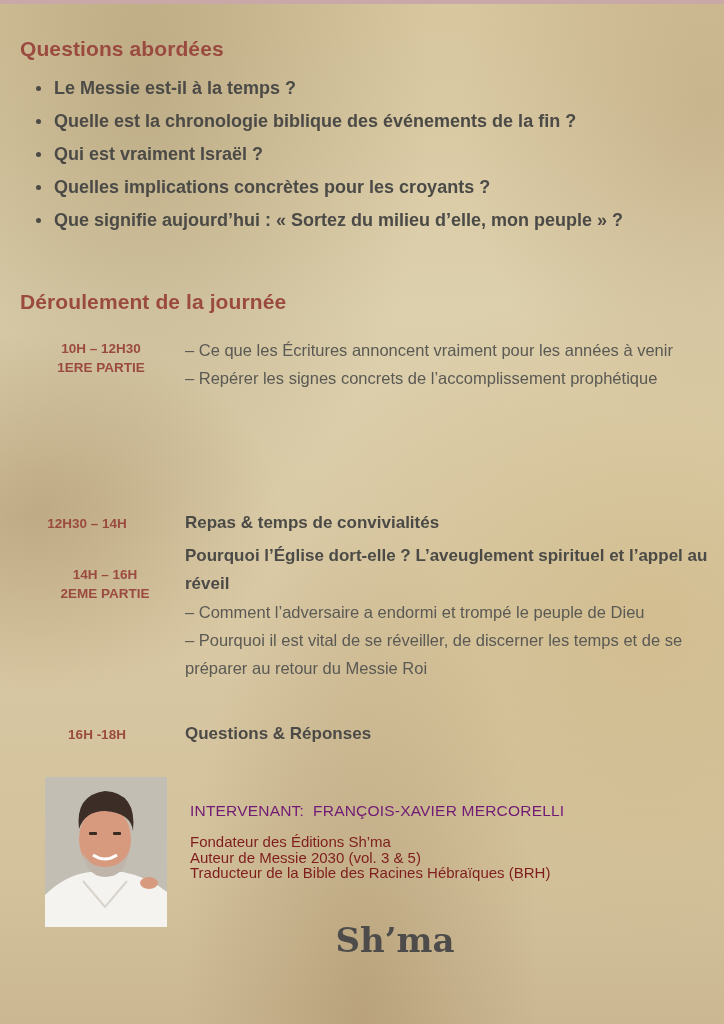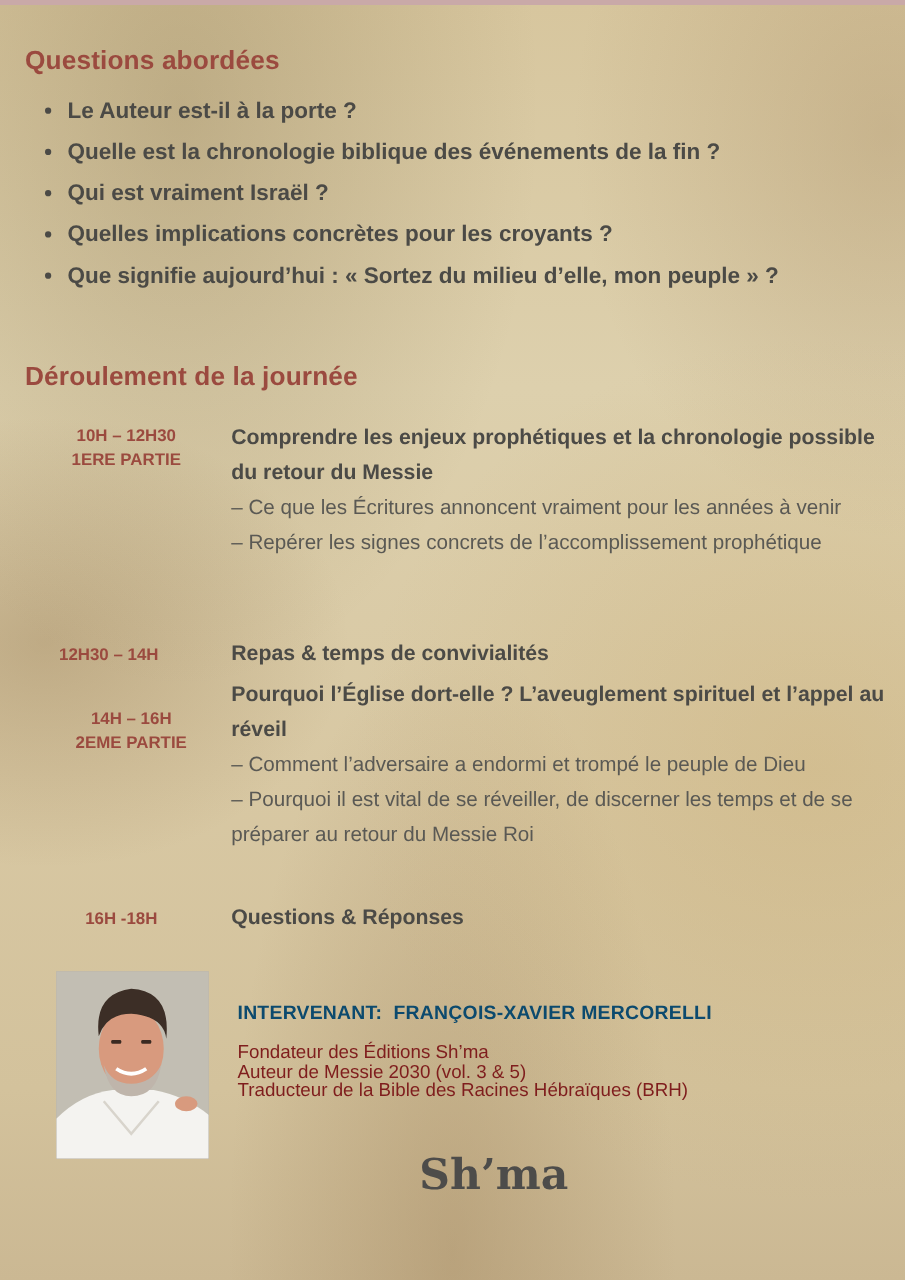--- a/index.html
+++ b/index.html
@@ -45,22 +45,22 @@
   }
   .sched-body { position: absolute; left: 185px; width: 530px; }
   .sched-heading { color: #4b4a46; font-weight: bold; font-size: 17px; line-height: 28px; }
   .sched-detail { color: #5a5954; font-size: 16.5px; line-height: 28px; }
 
   .speaker-photo {
     position: absolute; left: 45px; top: 777px; width: 122px; height: 150px;
     overflow: hidden; background: #b9b5ad;
   }
   .speaker-name {
-    position: absolute; left: 190px; top: 802px; color: #0c4a6e;
-    font-weight: bold; font-size: 15.5px; letter-spacing: 0.2px; white-space: pre;
+    position: absolute; left: 190px; top: 802px; color: #701a75;
+    font-weight: normal; font-size: 15.5px; letter-spacing: 0.2px; white-space: pre;
   }
   .speaker-info { position: absolute; left: 190px; top: 834px; width: 480px; }
   .speaker-info div { color: #7f1d1d; font-size: 15px; line-height: 15.5px; }
 
   .logo { position: absolute; left: 300px; top: 925px; width: 190px; text-align: center; }
   .logo-line1 {
     font-family: "DejaVu Serif", "Liberation Serif", serif; color: #4d4c4a;
     font-size: 24px; letter-spacing: 0.5px; line-height: 28px;
   }
   .logo-line2 {
@@ -69,36 +69,35 @@
   }
 </style>
 </head>
 <body>
 
 <div class="paper"></div>
 
 <div class="section-title" id="title-questions">Questions abordées</div>
 
 <ul class="questions">
-  <li><span class="bullet"></span><span>Le Auteur est-il à la porte ?</span></li>
+  <li><span class="bullet"></span><span>Le Messie est-il à la temps ?</span></li>
   <li><span class="bullet"></span><span>Quelle est la chronologie biblique des événements de la fin ?</span></li>
   <li><span class="bullet"></span><span>Qui est vraiment Israël ?</span></li>
   <li><span class="bullet"></span><span>Quelles implications concrètes pour les croyants ?</span></li>
   <li style="width:600px;"><span class="bullet"></span><span>Que signifie aujourd’hui : « Sortez du milieu d’elle, mon peuple » ?</span></li>
 </ul>
 
 <div class="section-title" id="title-deroulement">Déroulement de la journée</div>
 
 <div class="sched-row" style="top:336px;">
   <div class="sched-time" style="top:3px;">
     <div>10H – 12H30</div>
     <div>1ERE PARTIE</div>
   </div>
   <div class="sched-body">
-    <div class="sched-heading">Comprendre les enjeux prophétiques et la chronologie possible du retour du Messie</div>
     <div class="sched-detail" style="width:490px;">– Ce que les Écritures annoncent vraiment pour les années à venir</div>
     <div class="sched-detail" style="width:490px;">– Repérer les signes concrets de l’accomplissement prophétique</div>
   </div>
 </div>
 
 <div class="sched-row" style="top:509px;">
   <div class="sched-time" style="top:5px; left:12px;">
     <div>12H30 – 14H</div>
   </div>
   <div class="sched-body">

